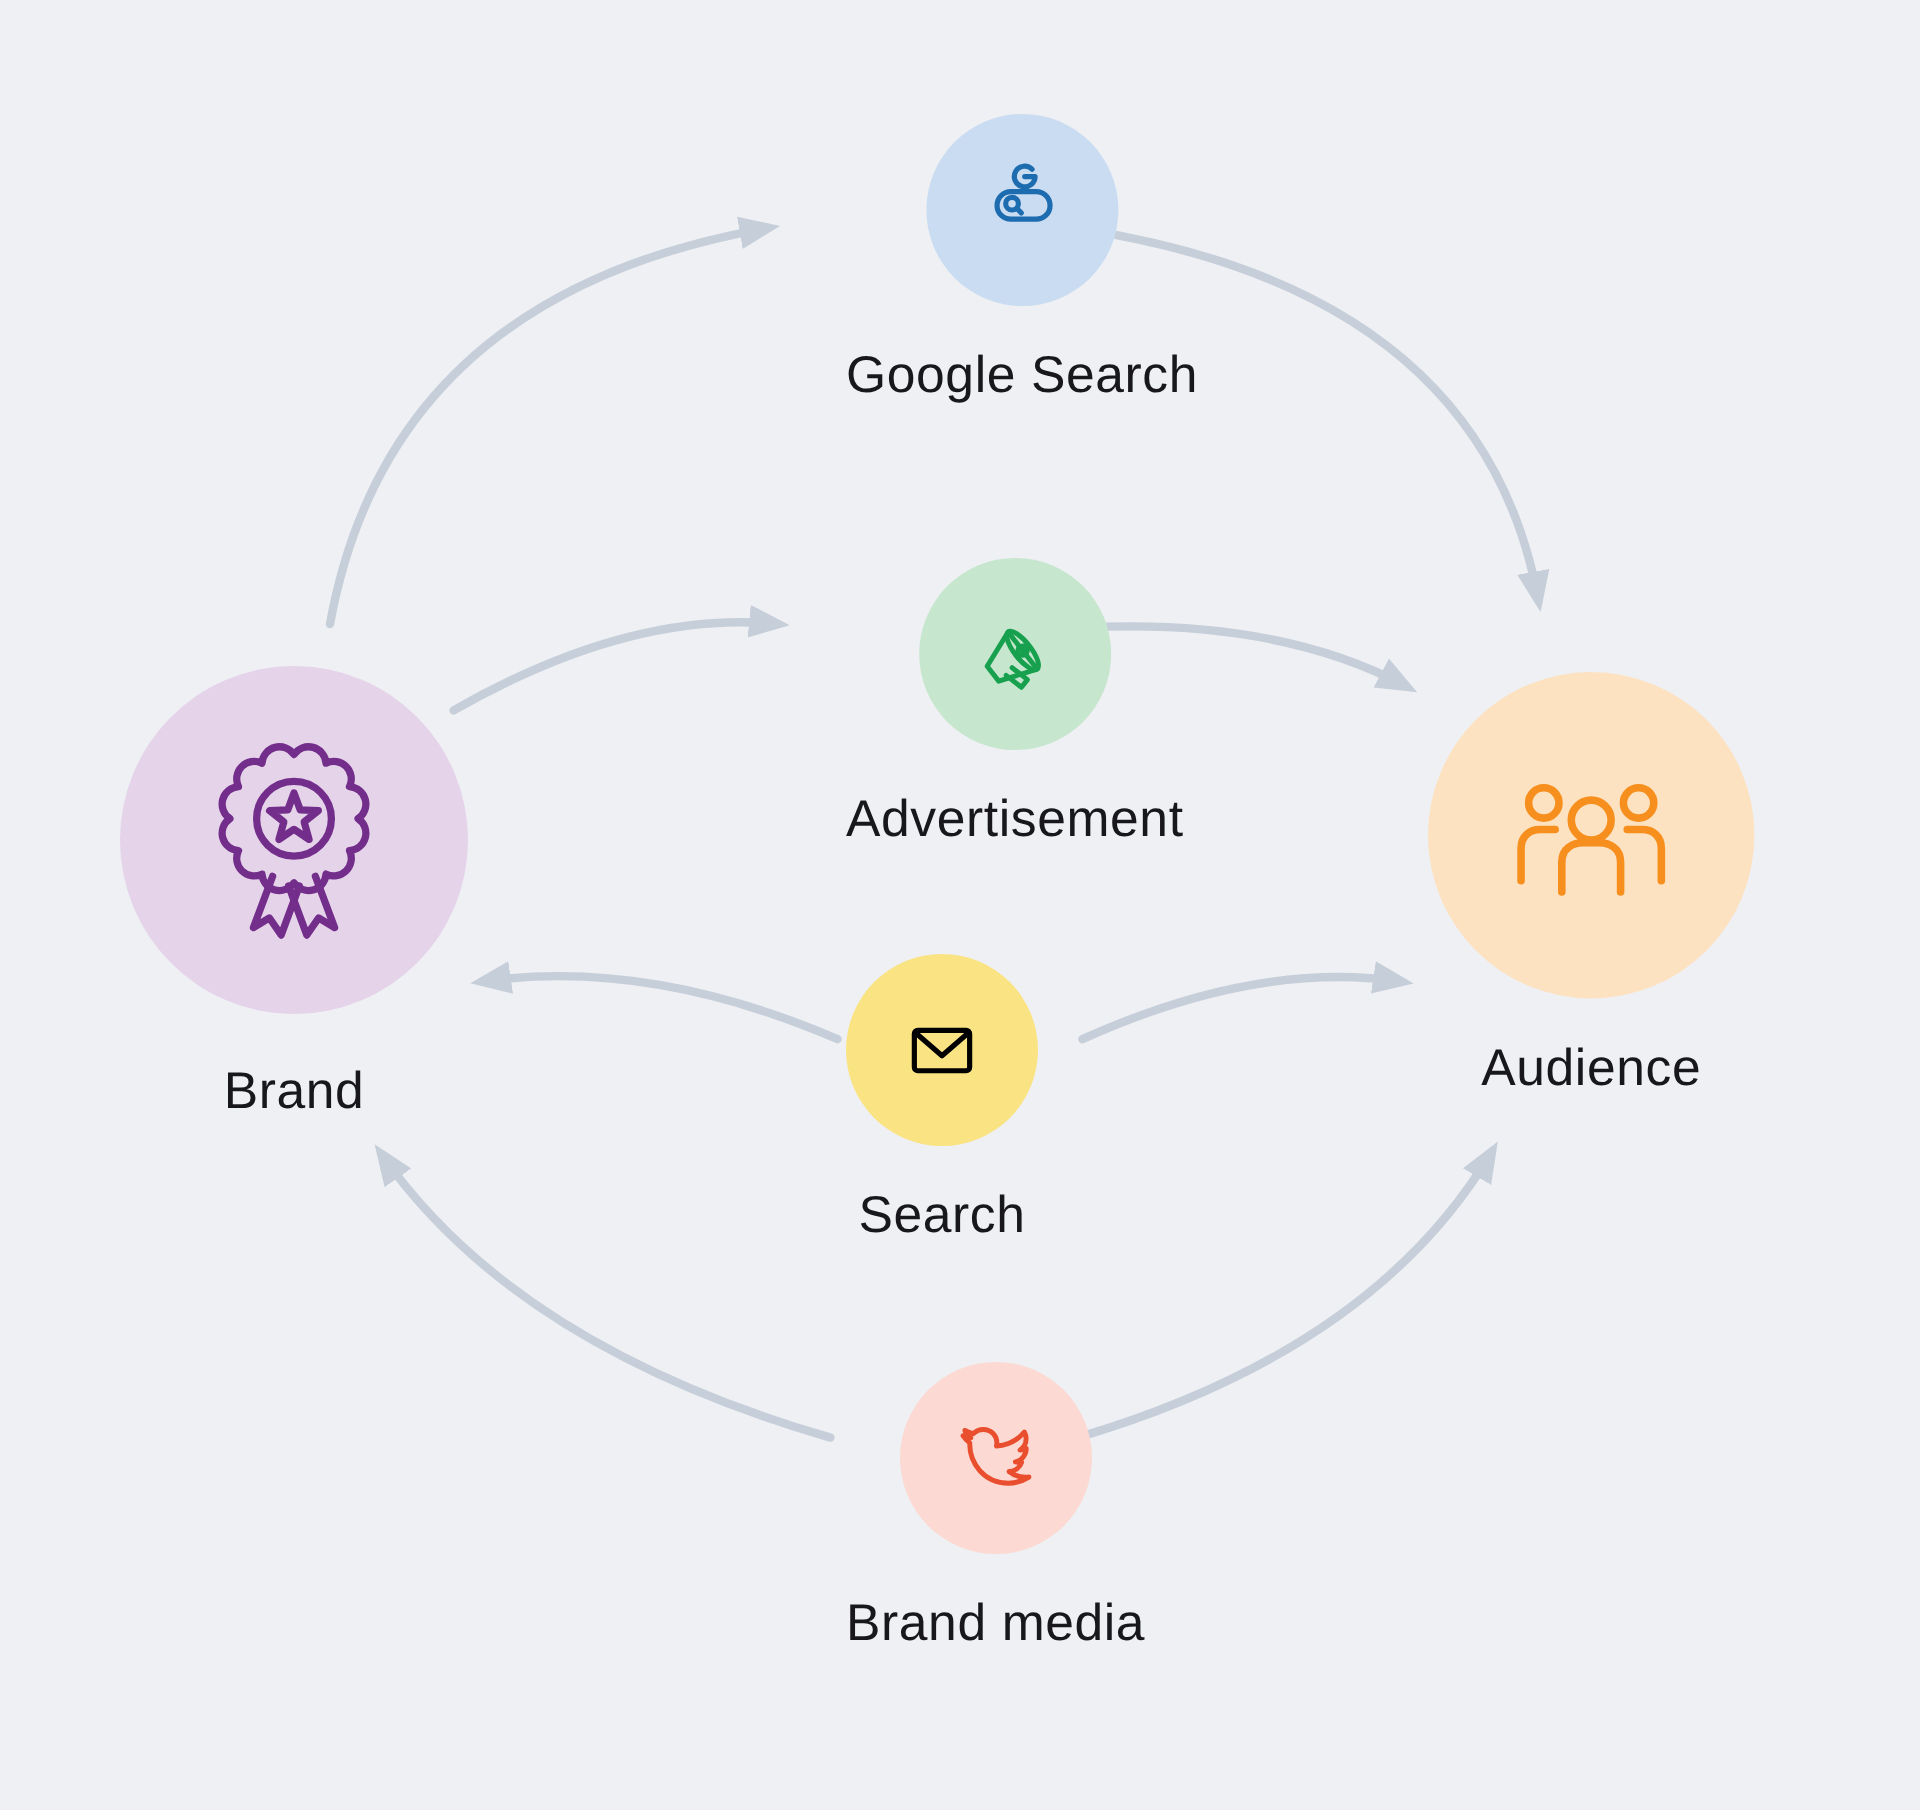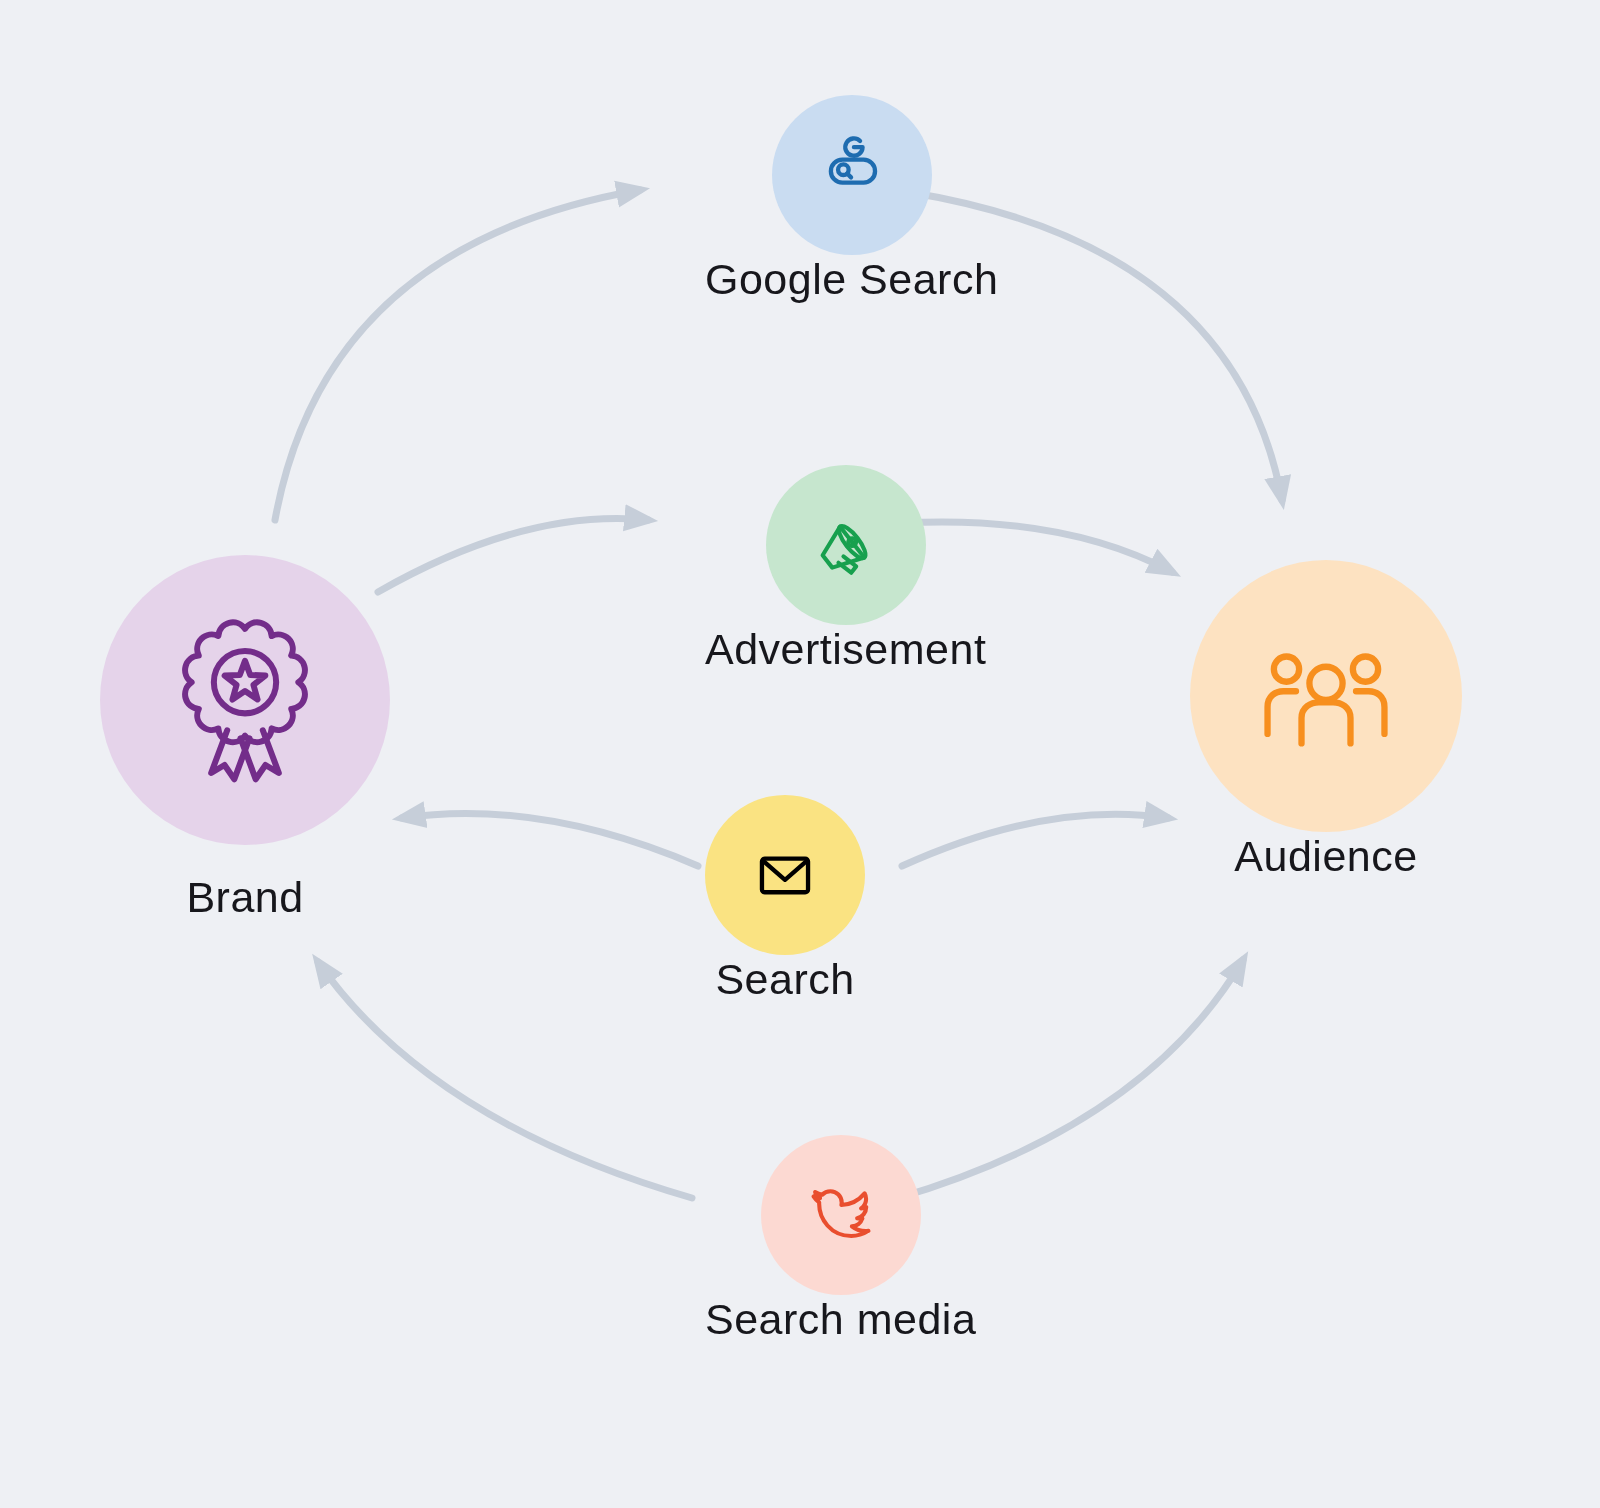--- a/index.html
+++ b/index.html
@@ -31,31 +31,32 @@
     flex-direction:column;
     align-items:center;
   }
   .circle{
     border-radius:50%;
     display:flex;
     align-items:center;
     justify-content:center;
   }
   .label{
+    margin-top:34px;
     font-size:43px;
     font-weight:500;
     color:#17171c;
     letter-spacing:0.5px;
     white-space:nowrap;
     text-align:center;
   }
   
   .node-brand{left:100px;top:555px;}
   .node-brand .circle{width:290px;height:290px;}
-  .node-brand .label{margin-top:28px;text-align:center;}
+  .node-brand .label{margin-top:40px;text-align:center;}
   .node-audience{left:1190px;top:560px;}
   .node-audience .circle{width:272px;height:272px;}
   .node-google{left:705px;top:95px;}
   .node-advert{left:705px;top:465px;}
   .node-email{left:705px;top:795px;}
   .node-social{left:705px;top:1135px;}
   .mid .circle{width:160px;height:160px;}
   .icon{display:block;}
 </style>
 </head>
@@ -177,16 +178,16 @@
                    C 29.7 58.1 33.9 61.4 38.9 61.5
                    C 35 64.6 30.1 66.4 24.7 66.4
                    C 23.8 66.4 22.9 66.3 22 66.2
                    C 27.1 69.4 33.1 71.4 39.5 71.4
                    C 60.7 71.4 72.3 53.8 72.3 38.6
                    C 72.3 38.1 72.3 37.6 72.3 37.1
                    C 74.5 35.4 76.5 33.4 78 31 Z"></path>
         </g>
       </svg>
     </div>
-    <div class="label">Search media</div>
+    <div class="label">Brand media</div>
   </div>
 
 </div>
 
 </body></html>

